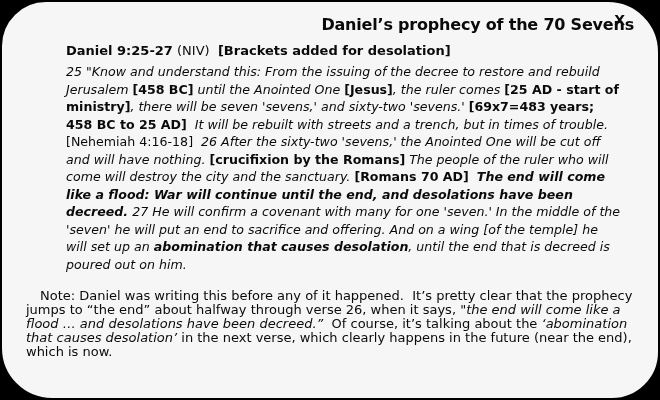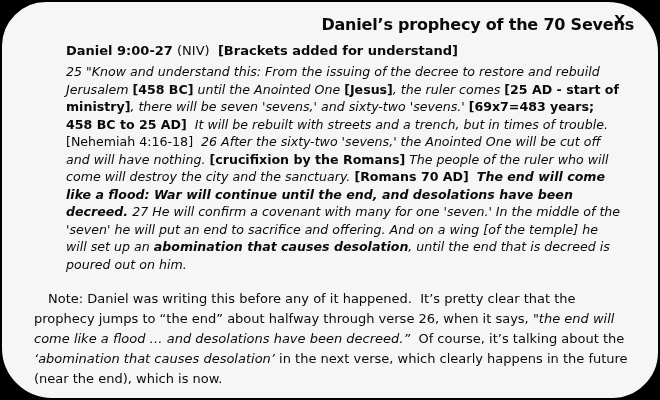--- a/index.html
+++ b/index.html
@@ -49,37 +49,37 @@
     white-space: pre-wrap;
   }
   .scripture {
     margin: 3px 0 0 64px;
     width: 556px;
     font-size: 12.6px;
     line-height: 17.5px;
     white-space: pre-wrap;
   }
   .note {
-    margin: 16px 18px 0 32px;
+    margin: 16px 18px 0 24px;
     font-size: 13px;
-    line-height: 20px;
+    line-height: 14px;
     text-indent: 14px;
     white-space: pre-wrap;
   }
   .b { font-weight: bold; }
   .i { font-style: italic; }
 </style>
 </head>
 <body>
 
 <div class="card">
 
   <div class="close-btn">X</div>
 
   <div class="title">Daniel’s prophecy of the 70 Sevens</div>
 
-  <div class="heading"><span class="b">Daniel 9:00-27</span><span> (NIV)  </span><span class="b">[Brackets added for understand]</span></div>
+  <div class="heading"><span class="b">Daniel 9:25-27</span><span> (NIV)  </span><span class="b">[Brackets added for desolation]</span></div>
 
   <div class="scripture"><span class="i">25 "Know and understand this: From the issuing of the decree to restore and rebuild Jerusalem </span><span class="b">[458 BC]</span><span class="i"> until the Anointed One </span><span class="b">[Jesus]</span><span class="i">, the ruler comes </span><span class="b">[25 AD - start of ministry]</span><span class="i">, there will be seven 'sevens,' and sixty-two 'sevens.' </span><span class="b">[69x7=483 years; 458 BC to 25 AD]</span><span class="i">  It will be rebuilt with streets and a trench, but in times of trouble. </span><span>[Nehemiah 4:16-18]</span><span class="i">  26 After the sixty-two 'sevens,' the Anointed One will be cut off and will have nothing. </span><span class="b">[crucifixion by the Romans]</span><span class="i"> The people of the ruler who will come will destroy the city and the sanctuary. </span><span class="b">[Romans 70 AD]</span><span class="i">  </span><span class="b i">The end will come like a flood: War will continue until the end, and desolations have been decreed.</span><span class="i"> 27 He will confirm a covenant with many for one 'seven.' In the middle of the 'seven' he will put an end to sacrifice and offering. And on a wing [of the temple] he will set up an </span><span class="b i">abomination that causes desolation</span><span class="i">, until the end that is decreed is poured out on him.</span></div>
 
   <div class="note"><span>Note: Daniel was writing this before any of it happened.  It’s pretty clear that the prophecy jumps to “the end” about halfway through verse 26, when it says, </span><span class="i">"the end will come like a flood … and desolations have been decreed.”</span><span>  Of course, it’s talking about the </span><span class="i">‘abomination that causes desolation’</span><span> in the next verse, which clearly happens in the future (near the end), which is now.</span></div>
 
 </div>
 
 </body></html>

